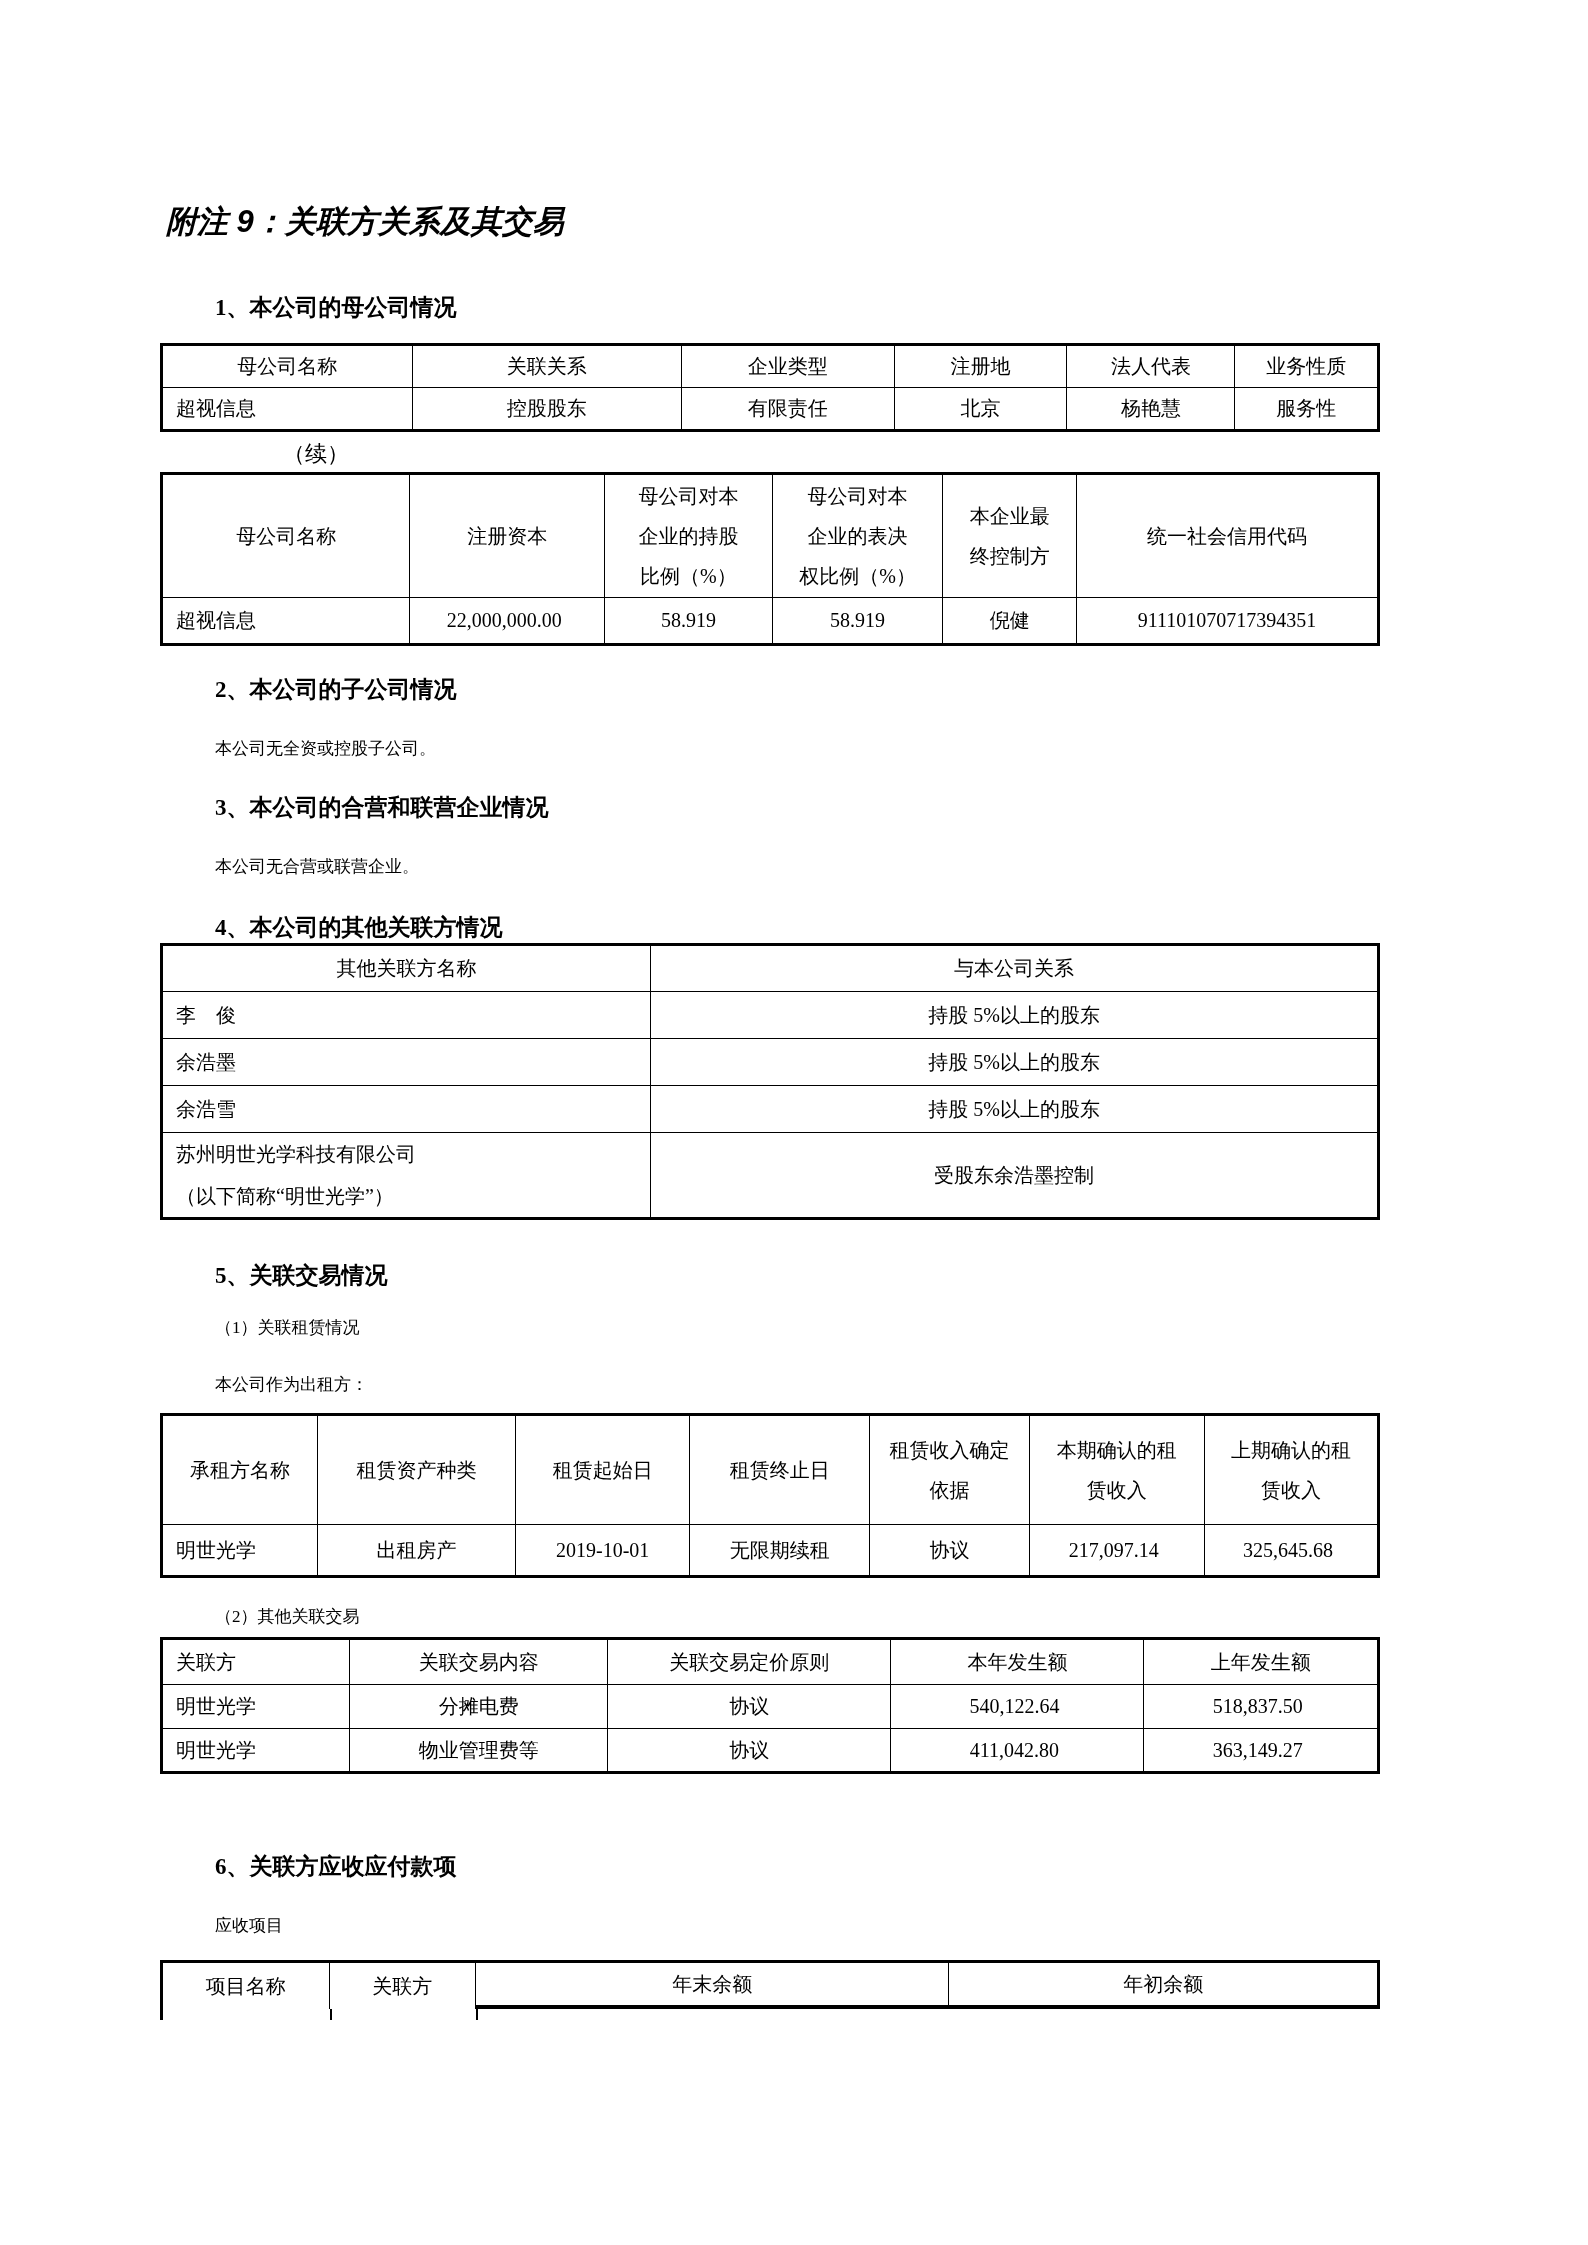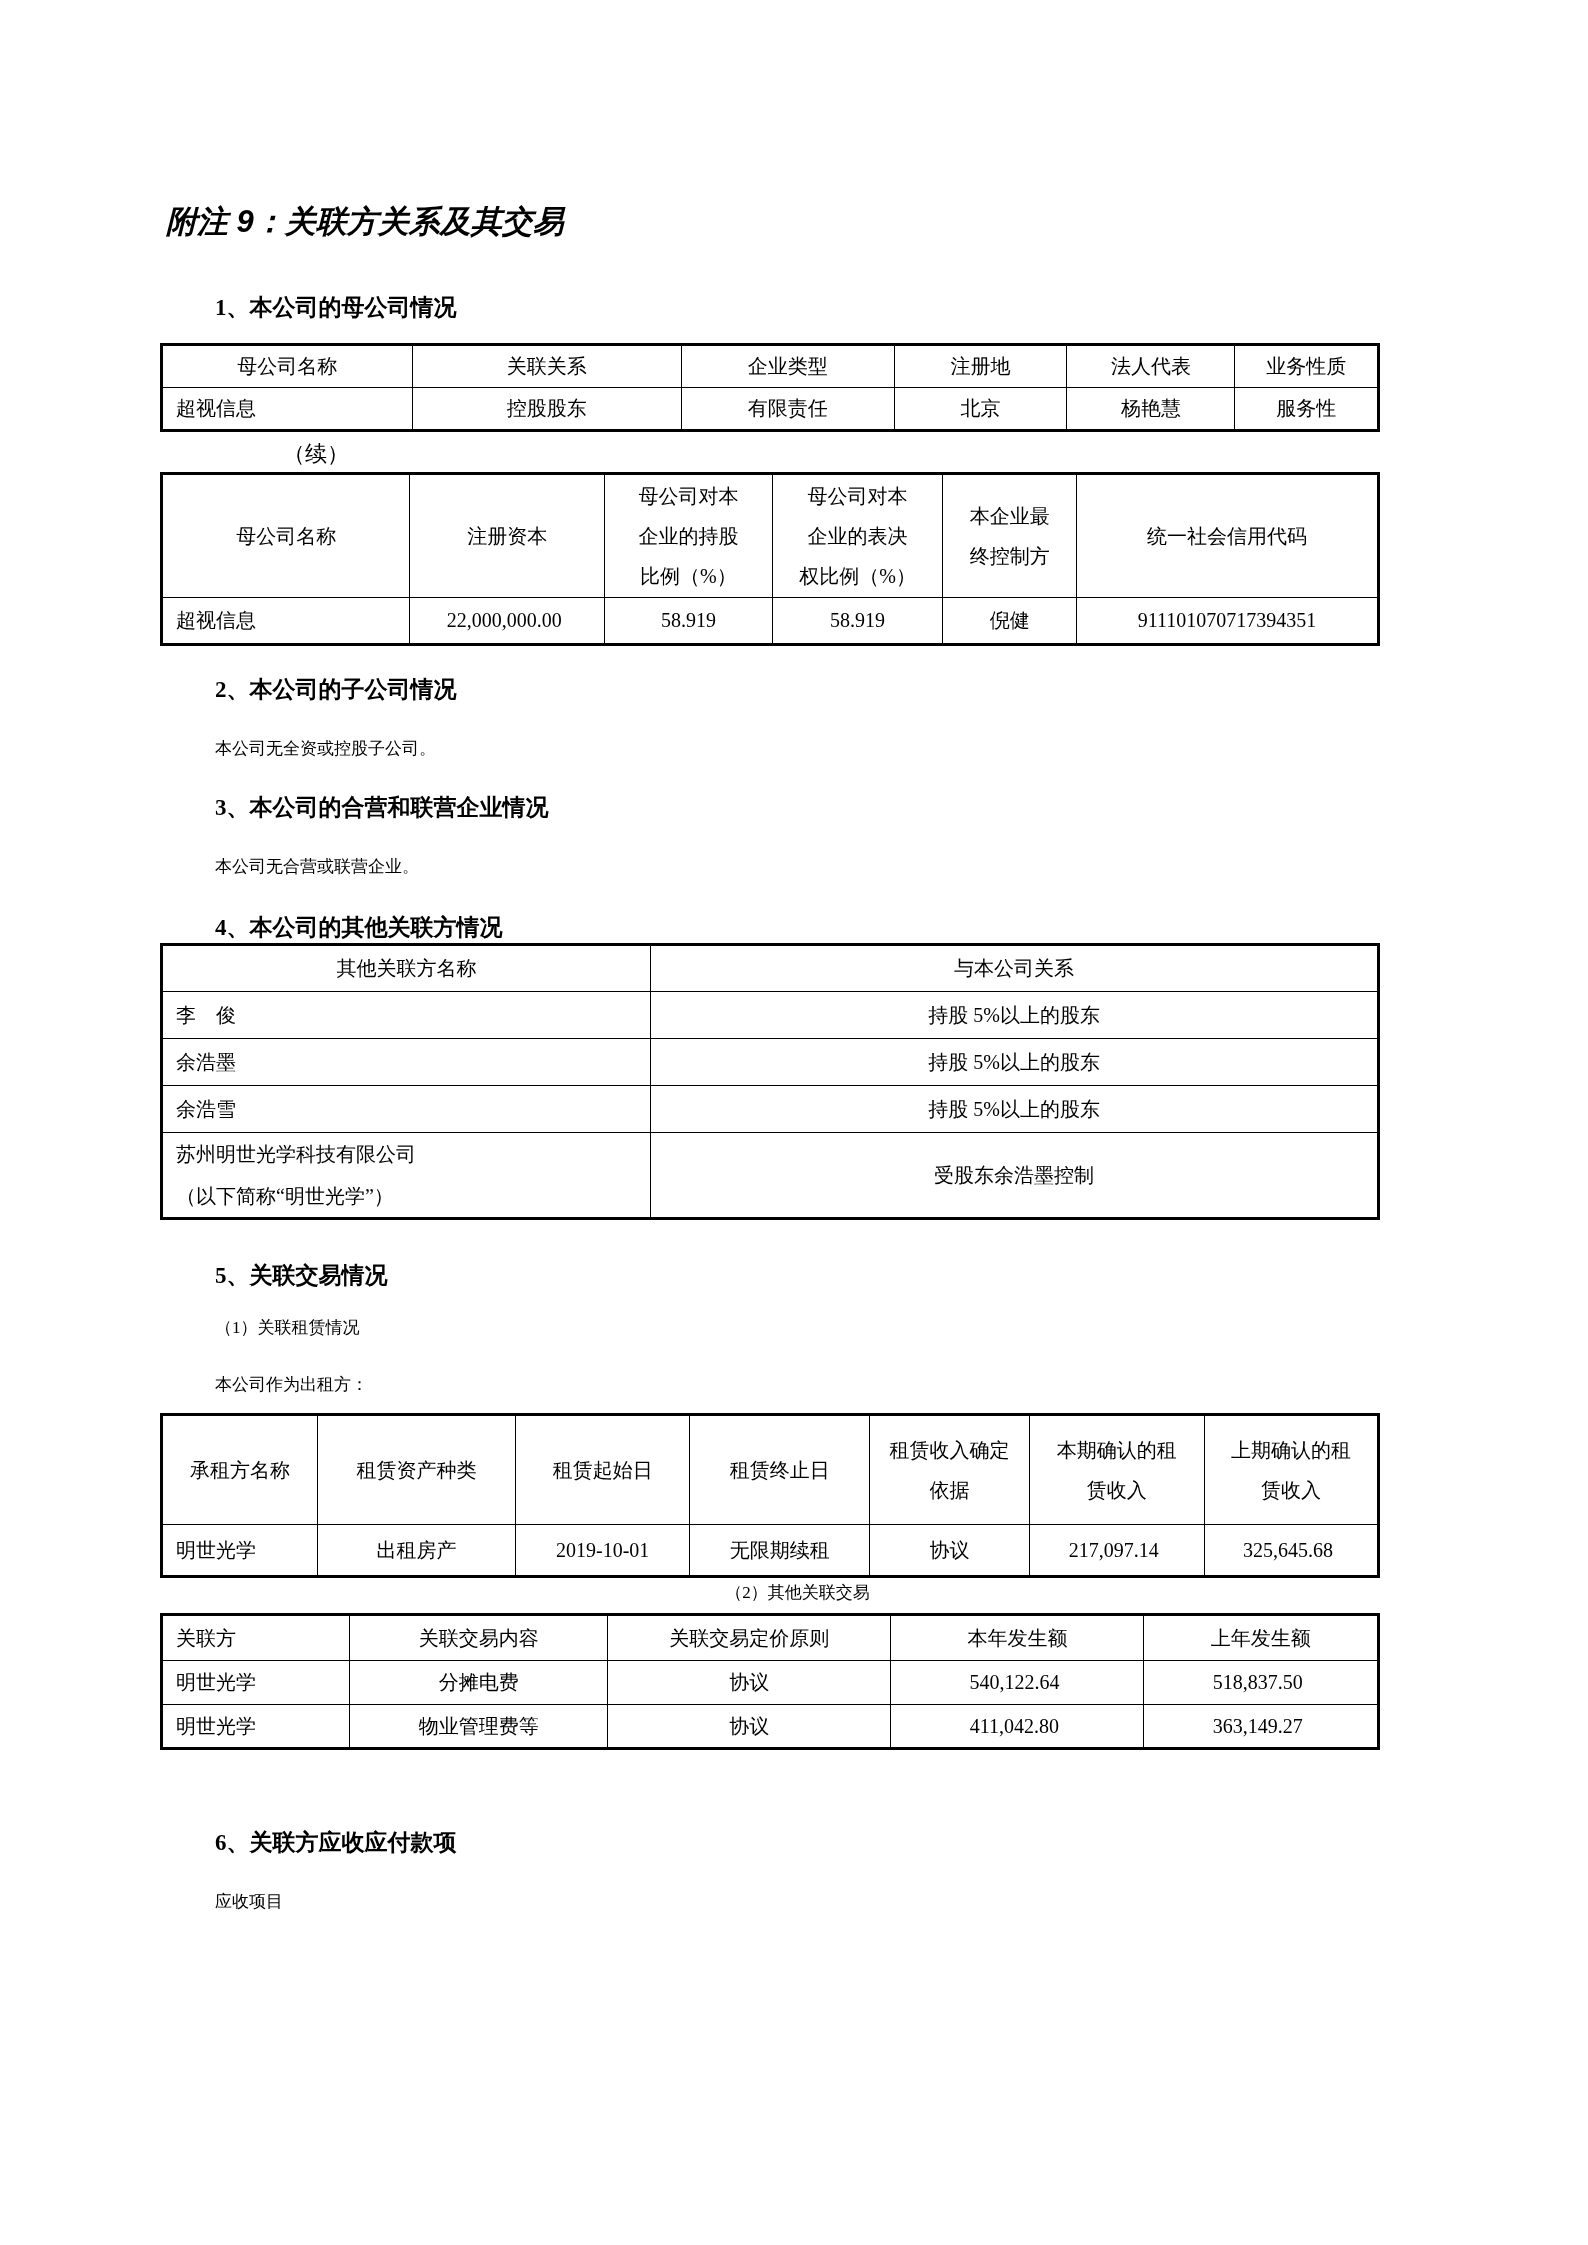--- a/index.html
+++ b/index.html
@@ -55,21 +55,21 @@
   
   .m-s1{margin-top:52px;}
   .m-t2h{margin-top:29px;}
   .m-p2{margin-top:29px;}
   .m-s3{margin-top:29px;}
   .m-p3{margin-top:29px;}
   .m-s4{margin-top:31px;}
   .m-s5{margin-top:41px;}
   .m-sub1{margin-top:22px;}
   .m-lessor{margin-top:27px;}
-  .m-sub2{text-align:center;}
+  .m-sub2{margin-top:24px;}
   .m-s6{margin-top:78px;}
   .m-recv{margin-top:29px;}
 
   
   .t6{
     position:relative;margin-top:19px;display:flex;
     border-top:3px solid #000;font-size:20px;
   }
   .t6 .c{
     box-sizing:border-box;height:46px;display:flex;
@@ -267,15 +267,24 @@
         <td>协议</td>
         <td class="ar">411,042.80</td>
         <td class="ar">363,149.27</td>
       </tr>
     </tbody>
       </table>
 
     <div class="sech m-s6">6、关联方应收应付款项</div>
     <div class="bodyp m-recv">应收项目</div>
 
+    <div class="t6">
+      <div class="c c1">项目名称</div>
+      <div class="c c2">关联方</div>
+      <div class="c c3">年末余额</div>
+      <div class="c c4">年初余额</div>
+      <div class="stub stub-left"></div>
+      <div class="stub stub-b1"></div>
+      <div class="stub stub-b2"></div>
+    </div>
 
   </div>
 </div>
 
 </body></html>

